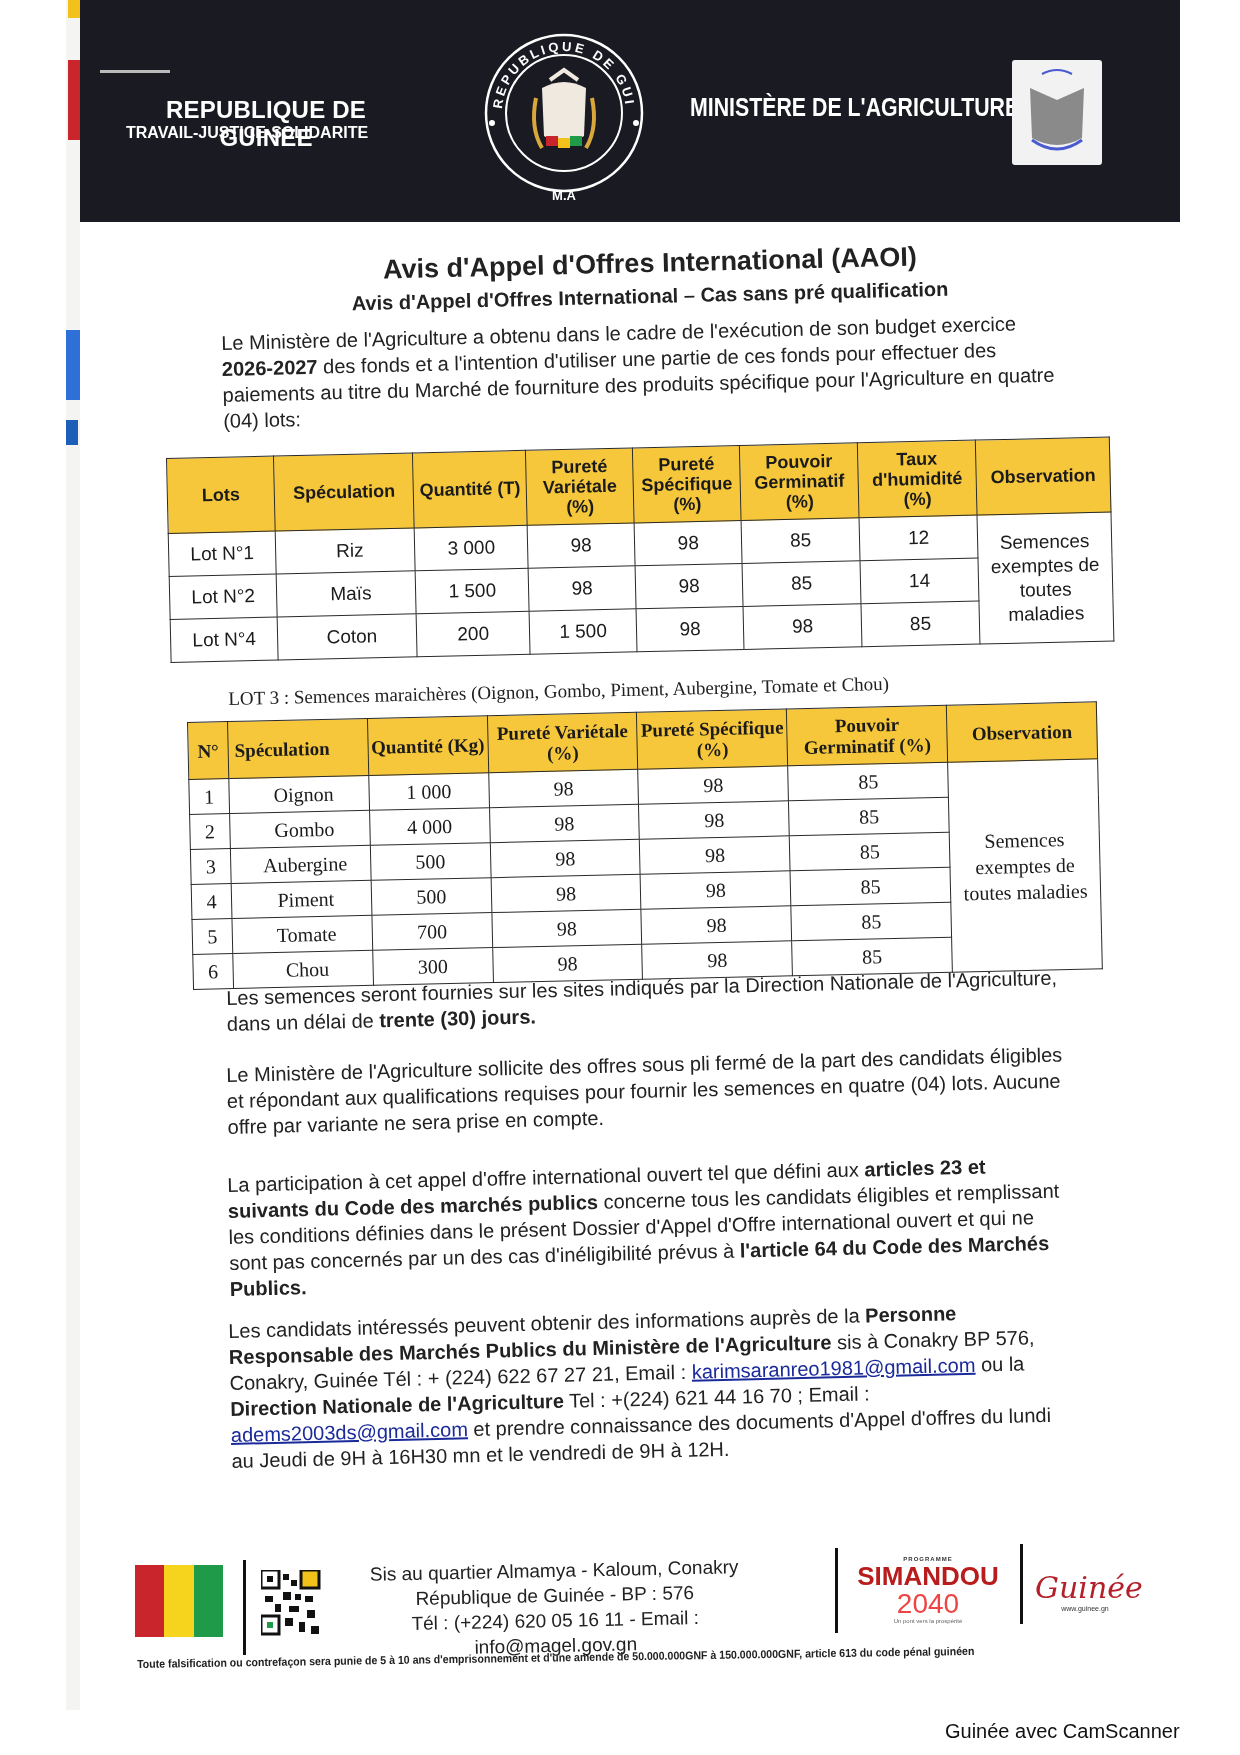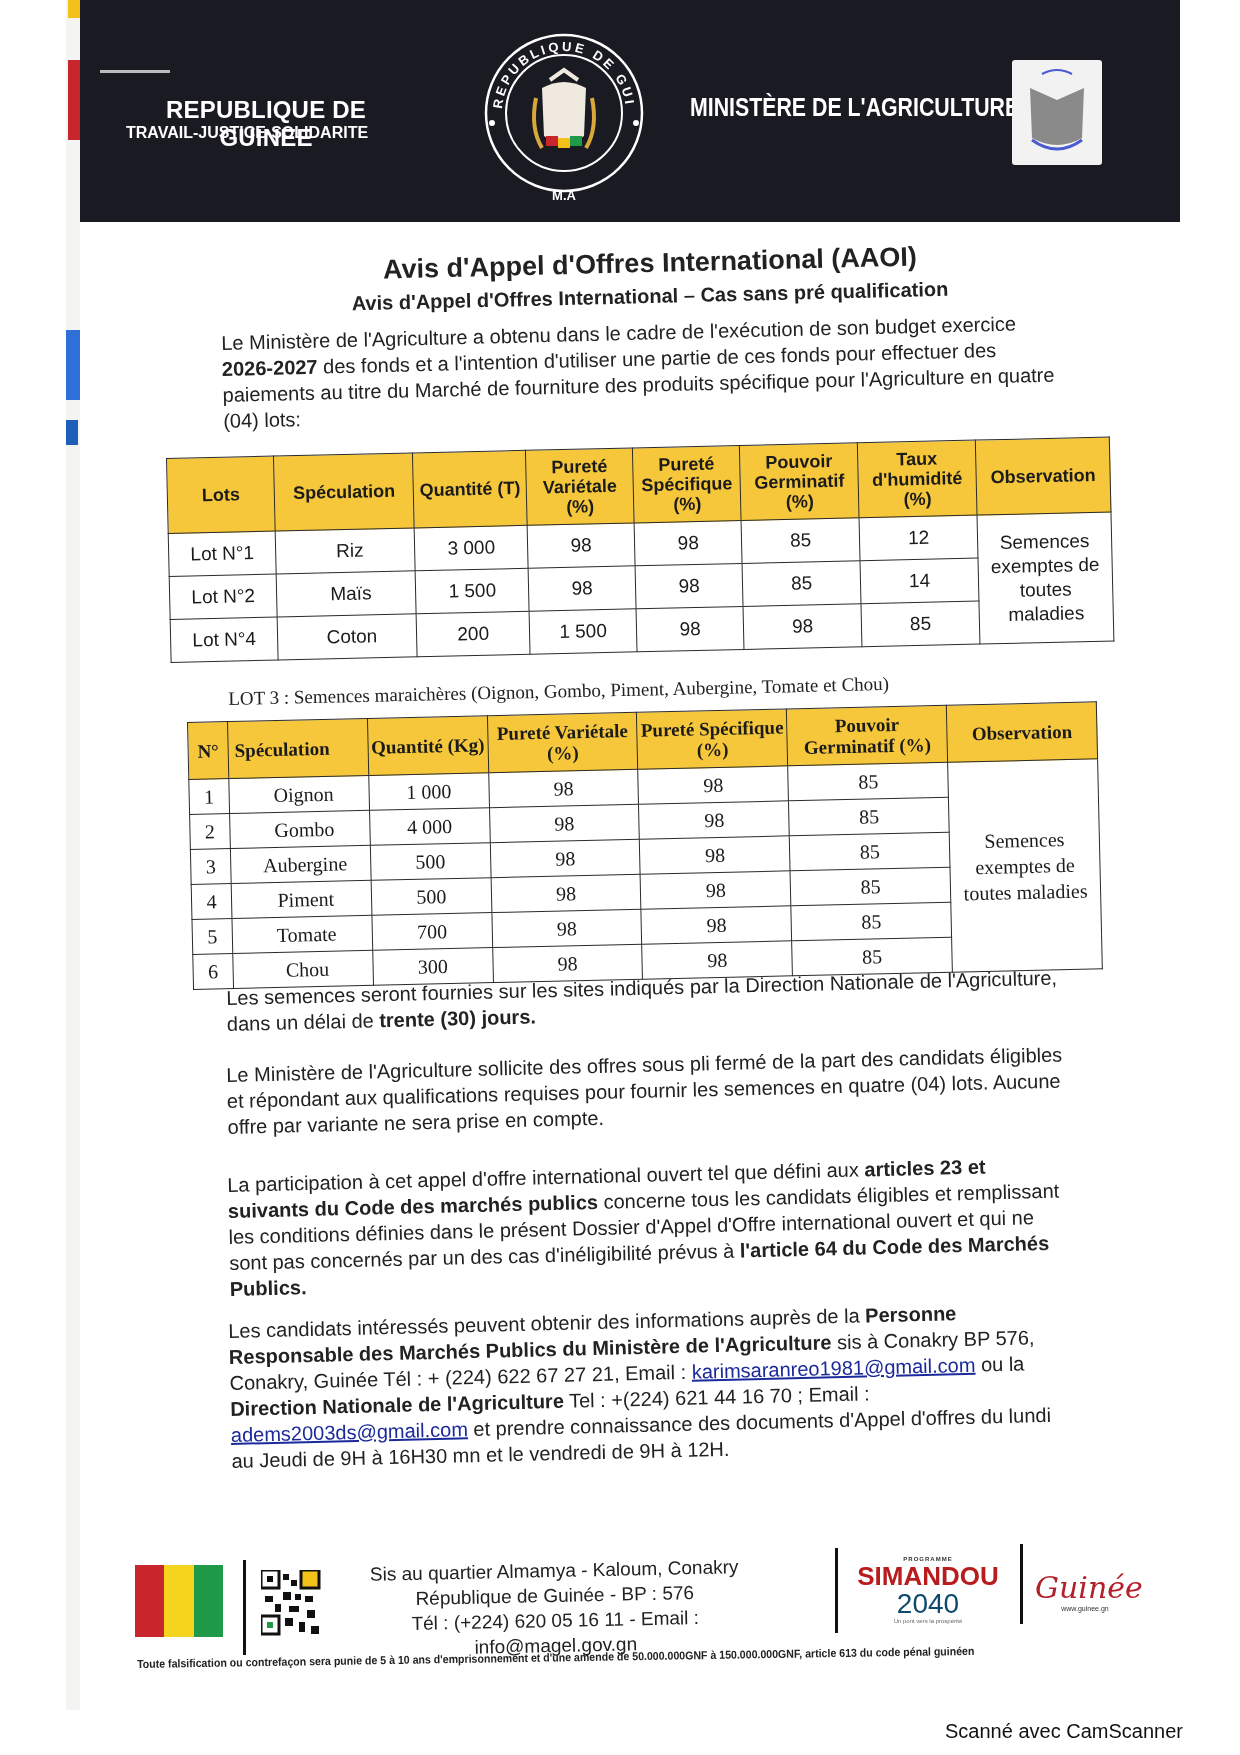--- a/index.html
+++ b/index.html
@@ -35,21 +35,21 @@
   .lot3-caption { position:absolute; left:228px; top:688px; font-family:"Liberation Serif", serif; font-size:19px; color:#222; transform:rotate(-1.3deg); transform-origin:left top; white-space:nowrap; }
   .footer { position:absolute; left:135px; top:1540px; width:1000px; height:120px; }
   .flag { position:absolute; left:0px; top:25px; width:88px; height:72px; display:flex; }
   .flag div { flex:1; }
   .vbar { position:absolute; width:3px; background:#111; }
   .qr { position:absolute; left:126px; top:30px; width:60px; height:66px; }
   .addr { position:absolute; left:200px; top:18px; width:440px; text-align:center; font-size:19px; line-height:25px; color:#222; transform:rotate(-1.2deg); }
   .simandou { position:absolute; left:718px; top:16px; width:150px; text-align:center; }
   .sim-prog { font-size:6px; font-weight:bold; letter-spacing:1px; color:#333; }
   .sim-name { font-size:26px; font-weight:bold; color:#b91c1c; line-height:28px; }
-  .sim-year { font-size:28px; color:#0c4a6e; line-height:28px; }
+  .sim-year { font-size:28px; color:#ef4444; line-height:28px; }
   .sim-tag { font-size:6px; color:#666; }
   .guinee { position:absolute; left:900px; top:30px; width:100px; text-align:center; }
   .guinee-name { font-family:"DejaVu Serif", serif; font-style:italic; font-size:30px; color:#b3202a; }
   .guinee-url { font-size:7px; color:#333; }
   .warning { position:absolute; left:137px; top:1658px; width:1010px; font-size:11.5px; font-weight:bold; color:#222; white-space:nowrap; transform:rotate(-0.9deg) scaleX(0.92); transform-origin:left top; }
   .watermark { position:absolute; left:945px; top:1720px; font-size:20px; color:#111; }
 </style>
 </head>
 <body>
 
@@ -269,13 +269,13 @@
   </div>
   <div class="vbar" style="left:885px; top:4px; height:80px;"></div>
   <div class="guinee">
     <div class="guinee-name">Guinée</div>
     <div class="guinee-url">www.guinee.gn</div>
   </div>
 </div>
 
 <div class="warning">Toute falsification ou contrefaçon sera punie de 5 à 10 ans d'emprisonnement et d'une amende de 50.000.000GNF à 150.000.000GNF, article 613 du code pénal guinéen</div>
 
-<div class="watermark">Scanné avec CamScanner</div>
+<div class="watermark">Guinée avec CamScanner</div>
 
 </body></html>

